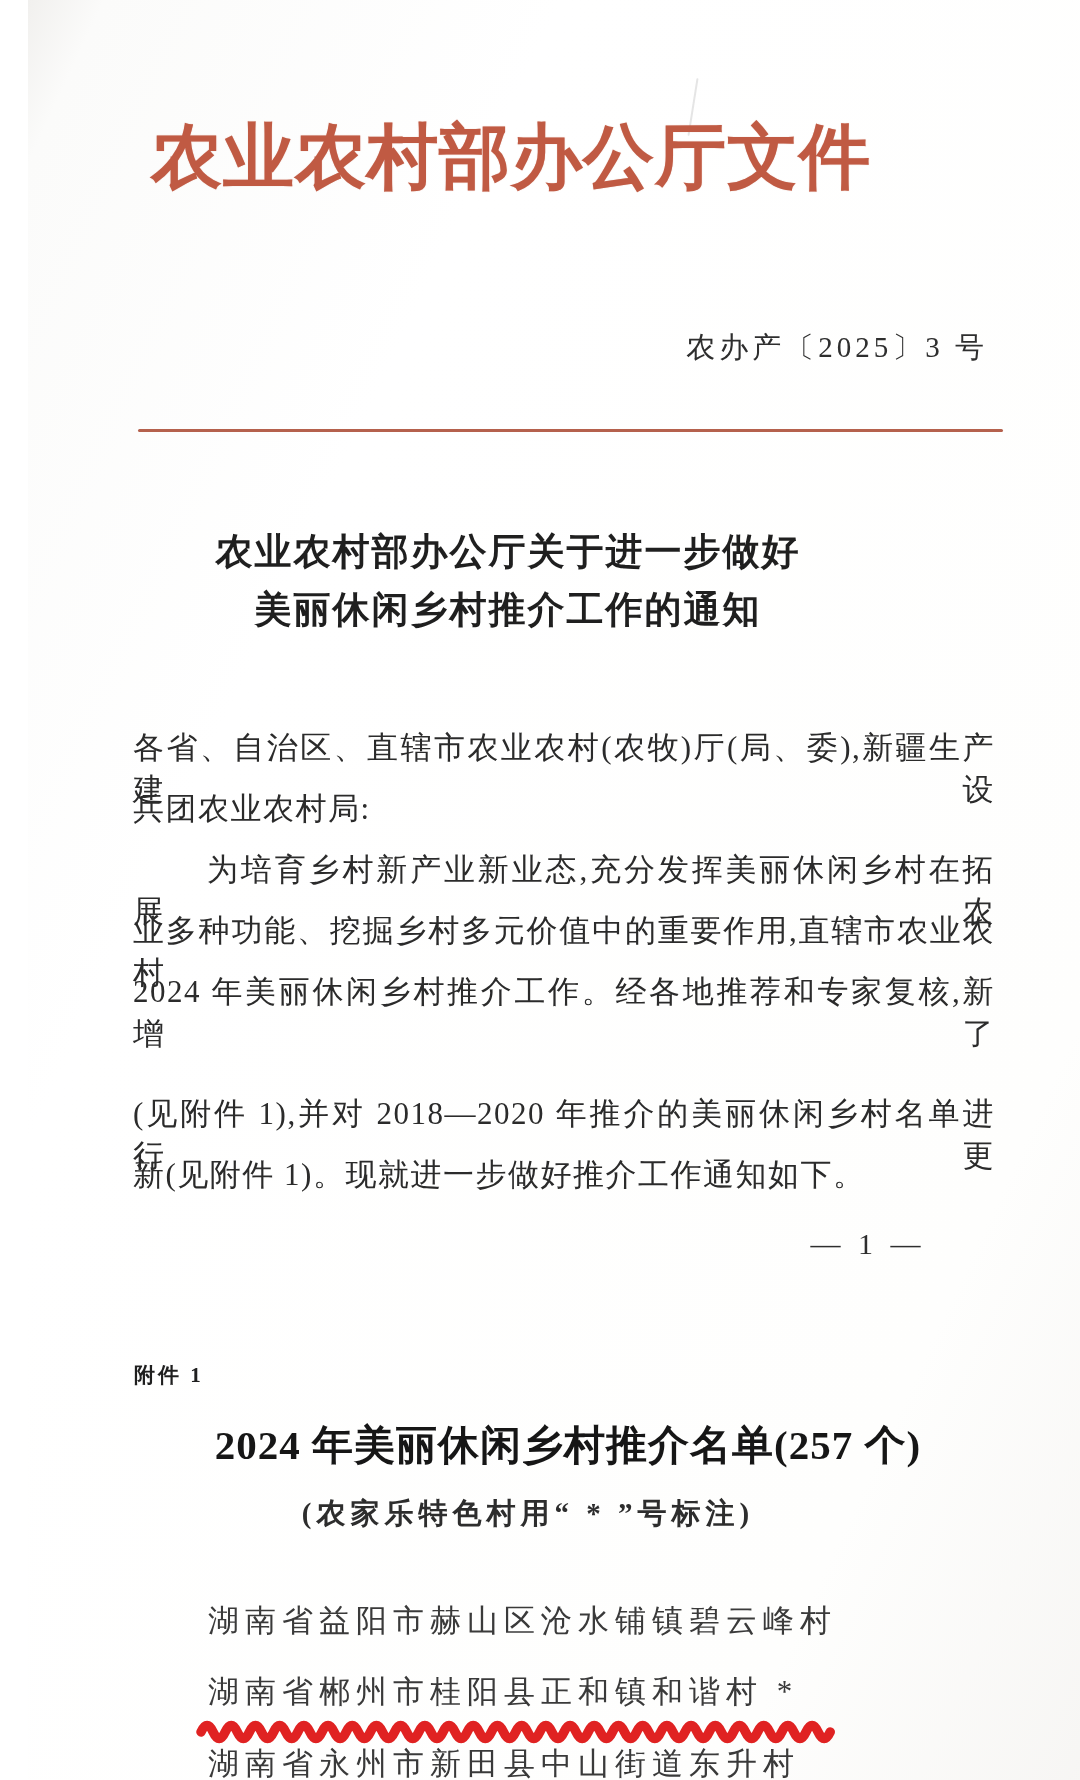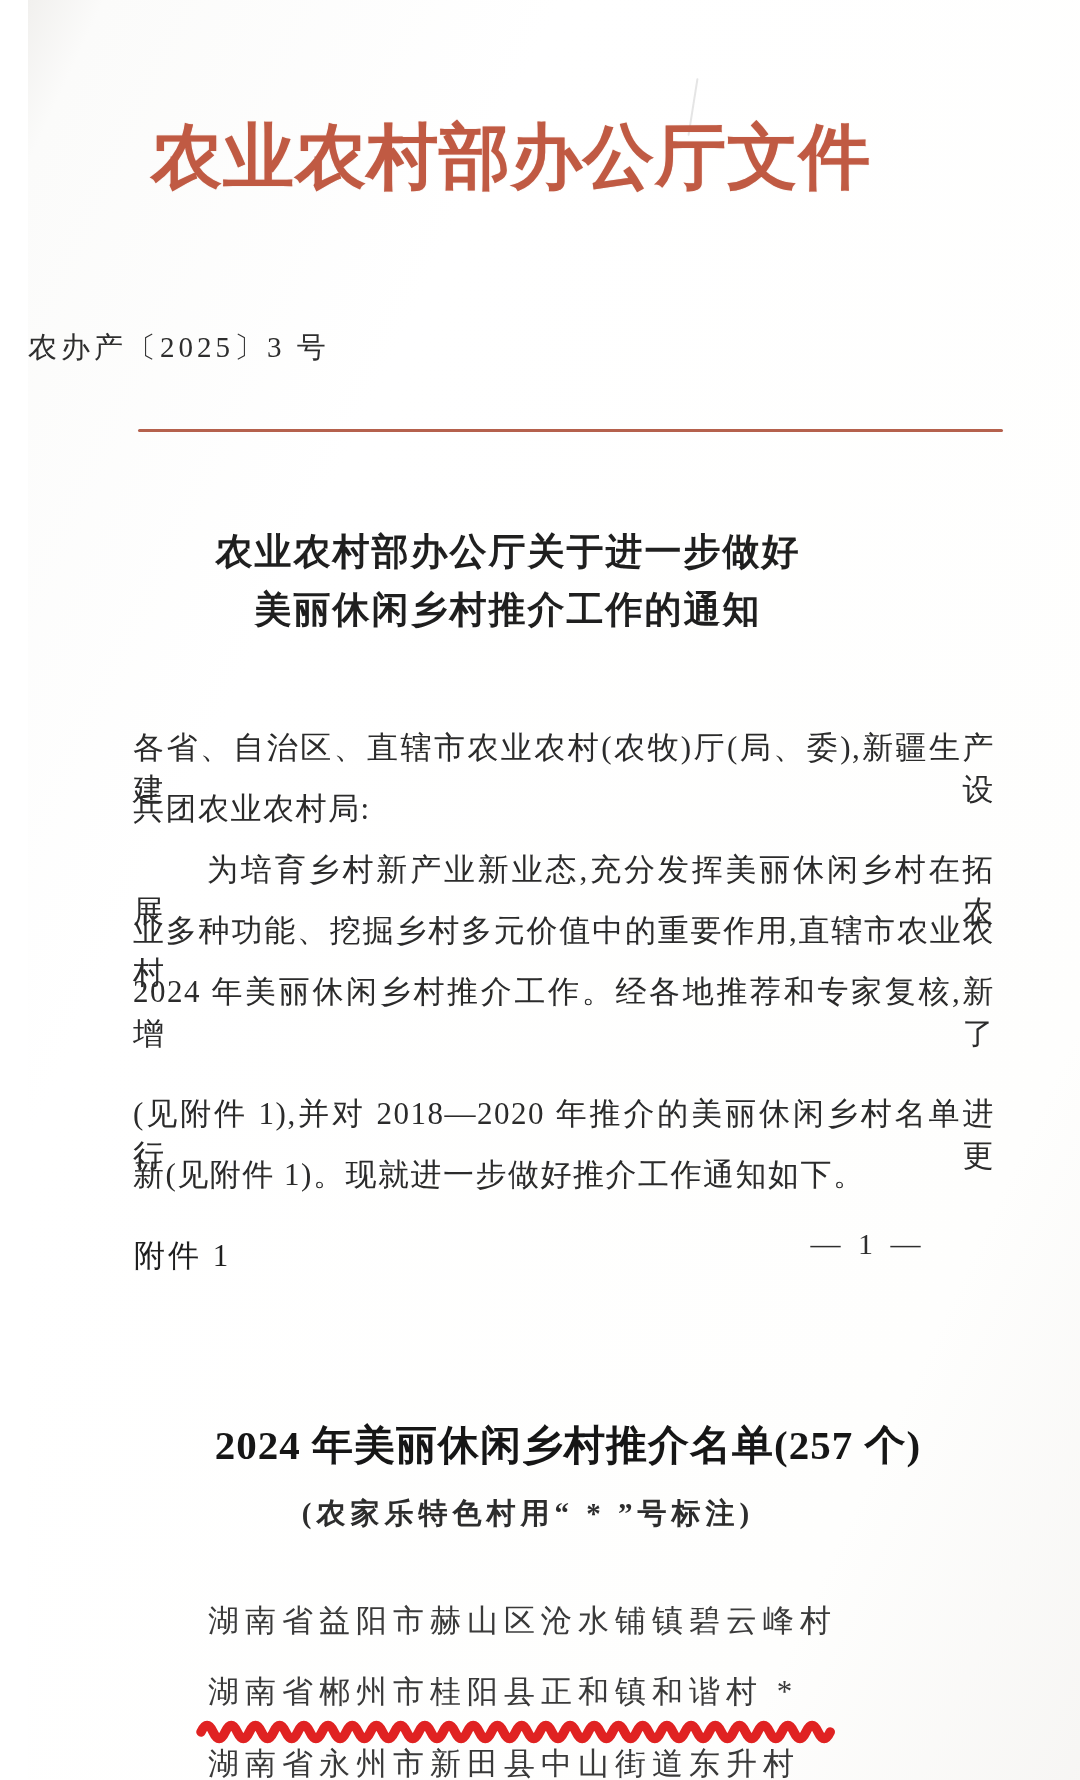--- a/index.html
+++ b/index.html
@@ -20,21 +20,21 @@
   .scan-artifact{
     position:absolute;top:78px;left:664px;width:2px;height:58px;
     background:#cfcfcf;opacity:.55;transform:rotate(9deg);border-radius:2px;
   }
   .header-title{
     position:absolute;top:110px;left:0;width:966px;text-align:center;
     font-size:71px;font-weight:700;color:var(--header-red);letter-spacing:1px;
     text-shadow:0 0 1px rgba(192,90,67,.45);
   }
   .doc-number{
-    position:absolute;top:328px;left:0;width:960px;text-align:left;
+    position:absolute;top:328px;left:0;width:960px;text-align:right;
     font-size:29px;letter-spacing:4px;color:#2e2e2e;
   }
   .red-rule{
     position:absolute;top:429px;left:110px;width:865px;height:3px;
     background:var(--rule-red);border-radius:2px;
   }
   .notice-title{
     position:absolute;left:0;width:960px;text-align:center;
     font-size:37px;font-weight:700;letter-spacing:2px;color:#1f1f1f;font-family:Liberation Serif, serif;
   }
@@ -44,22 +44,22 @@
     position:absolute;left:105px;width:862px;
     font-size:31px;letter-spacing:1.5px;color:#2b2b2b;white-space:nowrap;
   }
   .body-line.just{white-space:normal;text-align:justify;text-align-last:justify;}
   .body-line.indent{text-indent:74px;}
   .page-number{
     position:absolute;top:1227px;left:740px;width:200px;text-align:center;
     font-size:30px;letter-spacing:5px;color:#2e2e2e;
   }
   .attach-label{
-    position:absolute;top:1235px;left:106px;
-    font-size:31px;font-weight:400;letter-spacing:3px;color:#1f1f1f;
+    position:absolute;top:1361px;left:106px;
+    font-size:21px;font-weight:700;letter-spacing:3px;color:#1f1f1f;
   }
   .attach-title{
     position:absolute;top:1418px;left:0;width:1080px;text-align:center;
     font-size:41px;font-weight:700;letter-spacing:1px;color:#161616;
   }
   .attach-note{
     position:absolute;top:1494px;left:0;width:1000px;text-align:center;
     font-size:29px;font-weight:600;letter-spacing:5px;color:#2d2d2d;
   }
   .village-row{

